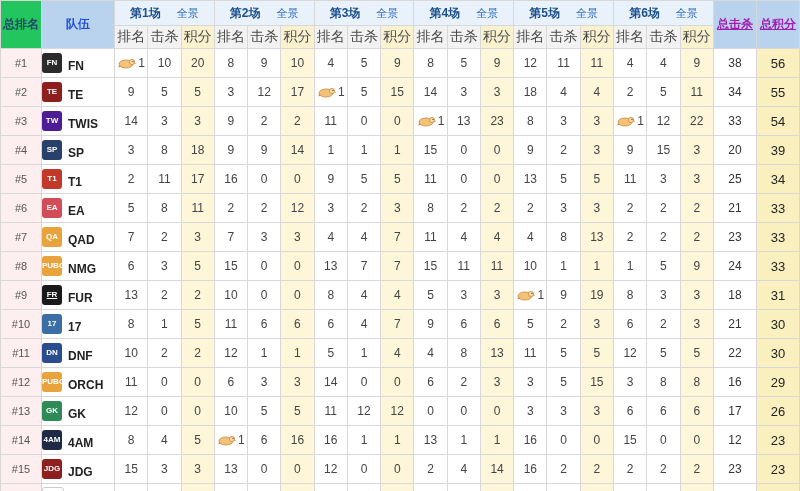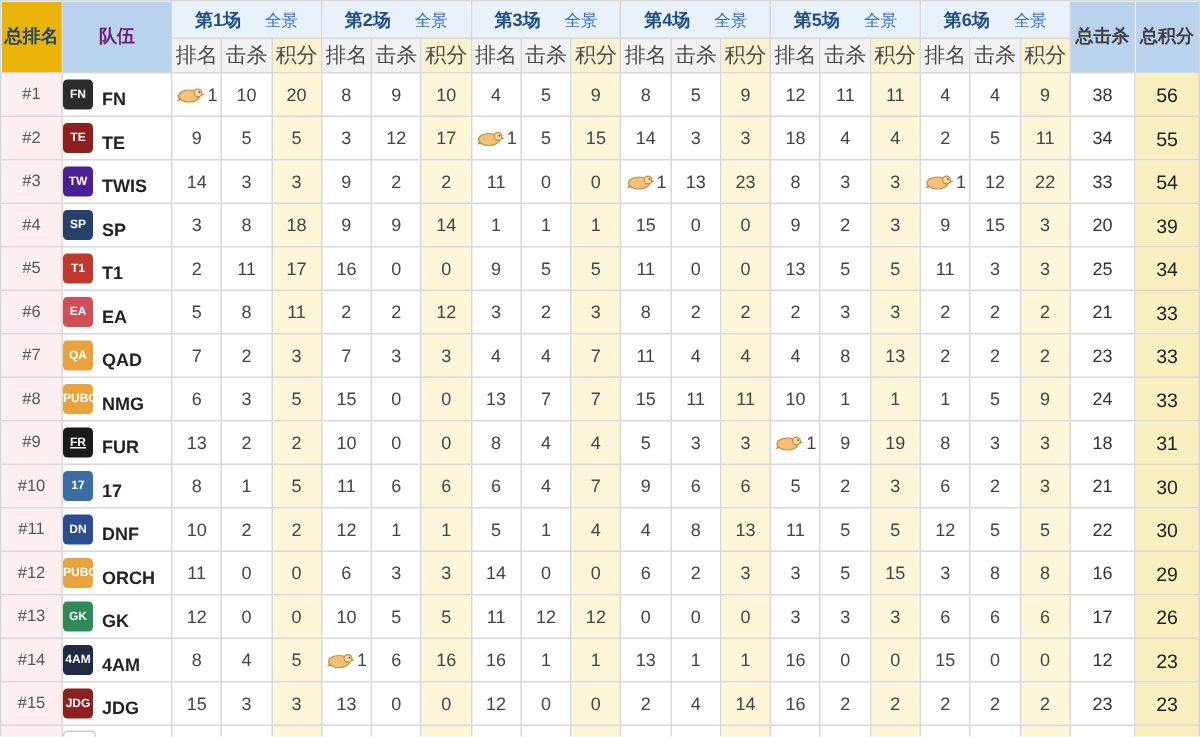--- a/index.html
+++ b/index.html
@@ -29,48 +29,49 @@
     overflow: hidden;
     white-space: nowrap;
   }
   
   tr.hdr1 td {
     height: 24px;
     font-size: 12px;
     font-weight: bold;
   }
   .h-rank {
-    background: #eab308;
+    background: #22c55e;
     color: #23476b;
     width: 40px;
   }
   .h-team {
     background: #b9d3ef;
-    color: #701a75;
+    color: #1d4ed8;
     width: 72px;
   }
   .h-match {
     background: #e9f1fb;
     color: #1f4e79;
   }
   .h-match .mlabel {
     color: #1a4f8a;
     font-weight: bold;
     margin-top: 34px;
   }
   .h-match .mfull {
     color: #2f6fba;
     font-weight: normal;
     margin-left: 16px;
     font-size: 11px;
   }
   .h-total-kill, .h-total-pts {
     background: #b9d3ef;
-    color: #404040;
+    color: #a21caf;
     width: 42px;
+    text-decoration: underline;
   }
   
   tr.hdr2 td {
     height: 22px;
     font-size: 14px;
     color: #4a4a4a;
     background: #f2f2f2;
   }
   tr.hdr2 td.sub-pts {
     background: #faf2cf;

